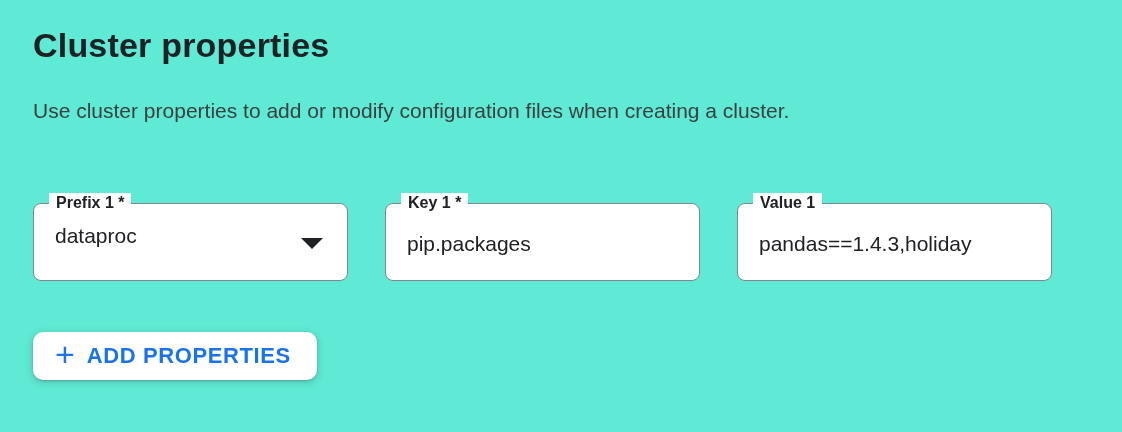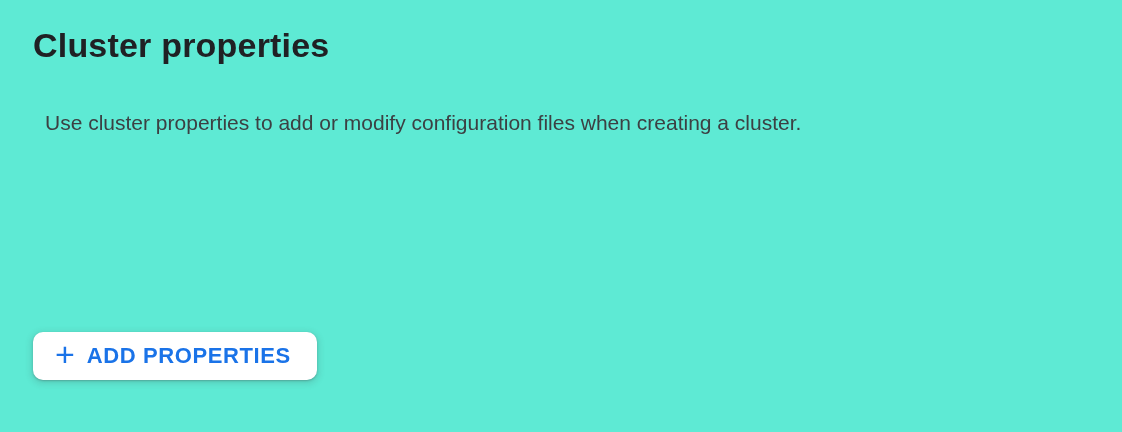--- a/index.html
+++ b/index.html
@@ -24,21 +24,21 @@
     font-size: 34px;
     line-height: 46px;
     font-weight: 700;
     color: #202124;
     letter-spacing: 0.2px;
   }
   .page-description {
     position: absolute;
     left: 33px;
     top: 97px;
-    margin: 12px;
+    margin: 0;
     font-size: 21px;
     line-height: 27px;
     font-weight: 400;
     color: #3c4043;
   }
   .fields-row {
     position: absolute;
     left: 33px;
     top: 203px;
     display: flex;
@@ -129,19 +129,38 @@
 </style>
 </head>
 <body>
 
 <div class="page">
 
   <h1 class="page-title">Cluster properties</h1>
 
   <p class="page-description">Use cluster properties to add or modify configuration files when creating a cluster.</p>
 
+  <div class="fields-row">
+
+    <div class="field">
+      <span class="float-label">Prefix 1 *</span>
+      <span class="field-value">dataproc</span>
+      <span class="dropdown-arrow"></span>
+    </div>
+
+    <div class="field">
+      <span class="float-label">Key 1 *</span>
+      <input class="field-input" value="pip.packages" style="">
+    </div>
+
+    <div class="field">
+      <span class="float-label">Value 1</span>
+      <input class="field-input" value="pandas==1.4.3,holiday" style="">
+    </div>
+
+  </div>
 
   <button class="add-properties-button">
     <span class="plus">+</span>
     <span class="label">ADD PROPERTIES</span>
   </button>
 
 </div>
 
 </body></html>

